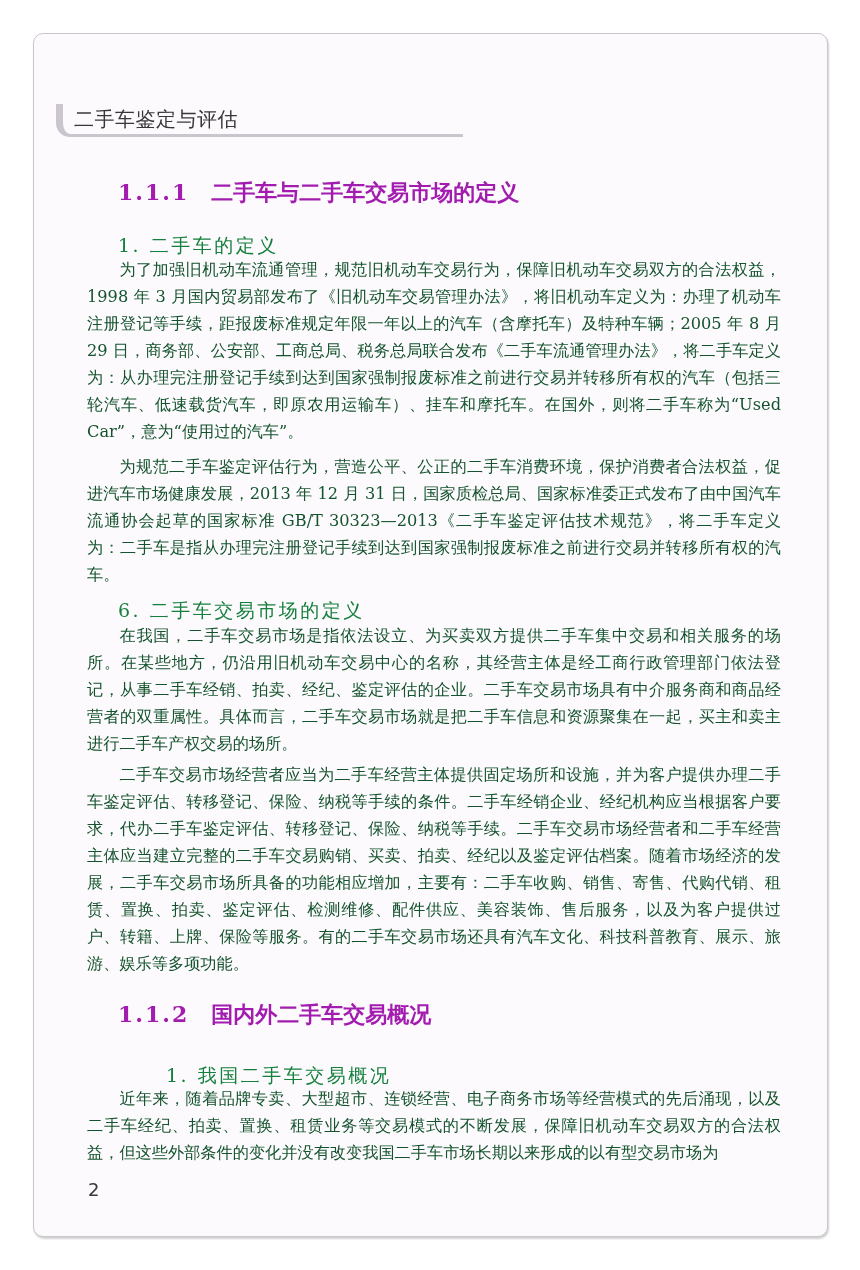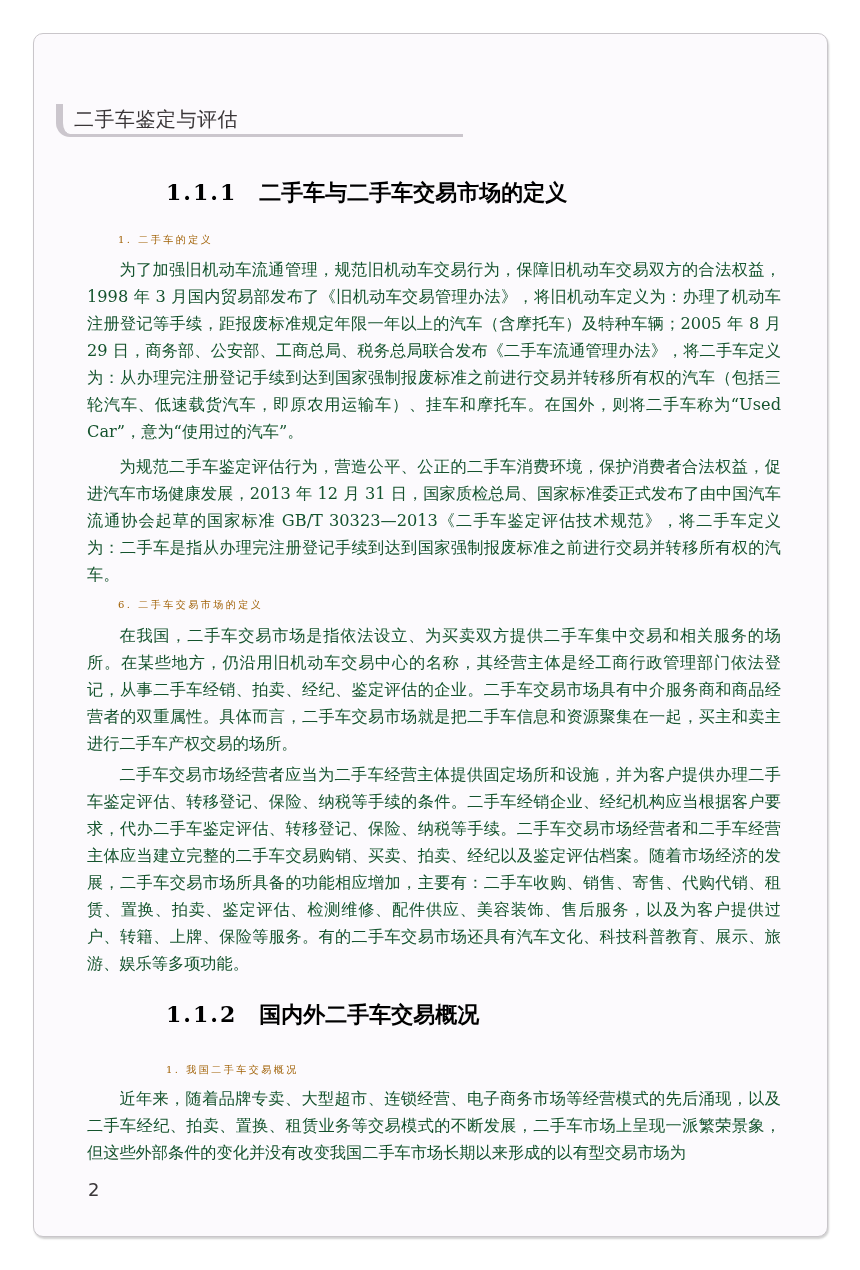--- a/index.html
+++ b/index.html
@@ -15,28 +15,27 @@
   .running-head {
     position:absolute; left:56px; top:104px; width:400px; height:30px;
     border-left:7px solid #cbc6cd; border-bottom:3px solid #cbc6cd;
     border-bottom-left-radius:14px;
   }
   .running-head-text {
     position:absolute; left:74px; top:106px; font-family:"DejaVu Sans","Liberation Sans",sans-serif;
     font-size:20px; color:#3a3638; letter-spacing:0.5px;
   }
   .sec-title {
-    position:absolute; left:118px; font-size:22px; font-weight:bold; color:#000000;
+    position:absolute; left:118px; font-size:22px; font-weight:bold; color:#a21caf;
     white-space:nowrap;
-    margin-left:48px;
   }
   .sec-title .num { font-family:"DejaVu Serif","Liberation Serif",serif; letter-spacing:2px; margin-right:22px; }
   .sec-title .txt { font-family:"DejaVu Sans","Liberation Sans",sans-serif; font-weight:bold; }
   .sub {
-    position:absolute; left:118px; font-size:10px; color:#a16207; letter-spacing:2.5px; white-space:nowrap;
+    position:absolute; left:118px; font-size:19px; color:#15803d; letter-spacing:2.5px; white-space:nowrap;
   }
   .para {
     position:absolute; left:87px; width:694px; font-size:16.2px; line-height:27px;
     text-align:justify; text-indent:2em; color:#14532d;
   }
   .page-num {
     position:absolute; left:88px; top:1179px; font-family:"DejaVu Sans","Liberation Sans",sans-serif;
     font-size:18px; color:#3a3638;
   }
 </style>
@@ -61,15 +60,15 @@
 
 <div class="para" style="top:622px;">在我国，二手车交易市场是指依法设立、为买卖双方提供二手车集中交易和相关服务的场所。在某些地方，仍沿用旧机动车交易中心的名称，其经营主体是经工商行政管理部门依法登记，从事二手车经销、拍卖、经纪、鉴定评估的企业。二手车交易市场具有中介服务商和商品经营者的双重属性。具体而言，二手车交易市场就是把二手车信息和资源聚集在一起，买主和卖主进行二手车产权交易的场所。</div>
 <div class="para" style="top:761px;">二手车交易市场经营者应当为二手车经营主体提供固定场所和设施，并为客户提供办理二手车鉴定评估、转移登记、保险、纳税等手续的条件。二手车经销企业、经纪机构应当根据客户要求，代办二手车鉴定评估、转移登记、保险、纳税等手续。二手车交易市场经营者和二手车经营主体应当建立完整的二手车交易购销、买卖、拍卖、经纪以及鉴定评估档案。随着市场经济的发展，二手车交易市场所具备的功能相应增加，主要有：二手车收购、销售、寄售、代购代销、租赁、置换、拍卖、鉴定评估、检测维修、配件供应、美容装饰、售后服务，以及为客户提供过户、转籍、上牌、保险等服务。有的二手车交易市场还具有汽车文化、科技科普教育、展示、旅游、娱乐等多项功能。</div>
 
 <div class="sec-title" style="top:1000px;">
   <span class="num">1.1.2</span><span class="txt">国内外二手车交易概况</span>
 </div>
 
 <div class="sub" style="top:1063px;margin-left:48px;">1. 我国二手车交易概况</div>
 
-<div class="para" style="top:1085px;">近年来，随着品牌专卖、大型超市、连锁经营、电子商务市场等经营模式的先后涌现，以及二手车经纪、拍卖、置换、租赁业务等交易模式的不断发展，二手车市场上呈现一派繁荣景象，但这些外部条件的变化并没有改变我国二手车市场长期以来形成的以有型交易市场为</div>
+<div class="para" style="top:1085px;">近年来，随着品牌专卖、大型超市、连锁经营、电子商务市场等经营模式的先后涌现，以及二手车经纪、拍卖、置换、租赁业务等交易模式的不断发展，保障旧机动车交易双方的合法权益，但这些外部条件的变化并没有改变我国二手车市场长期以来形成的以有型交易市场为</div>
 
 <div class="page-num">2</div>
 
 </body></html>

